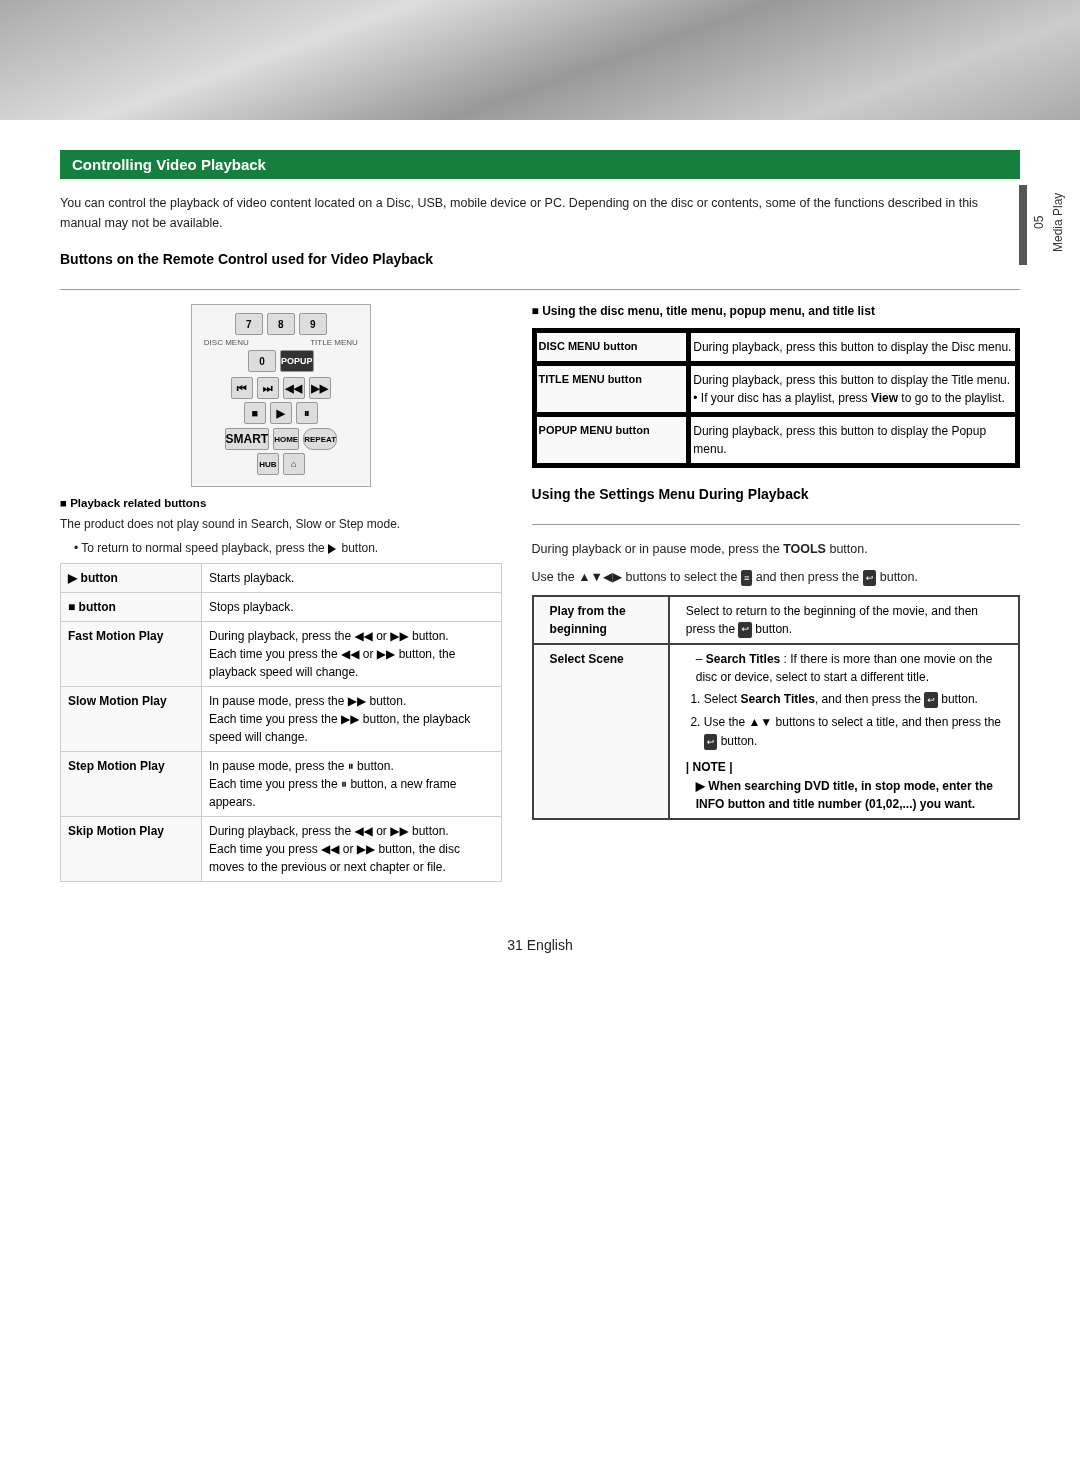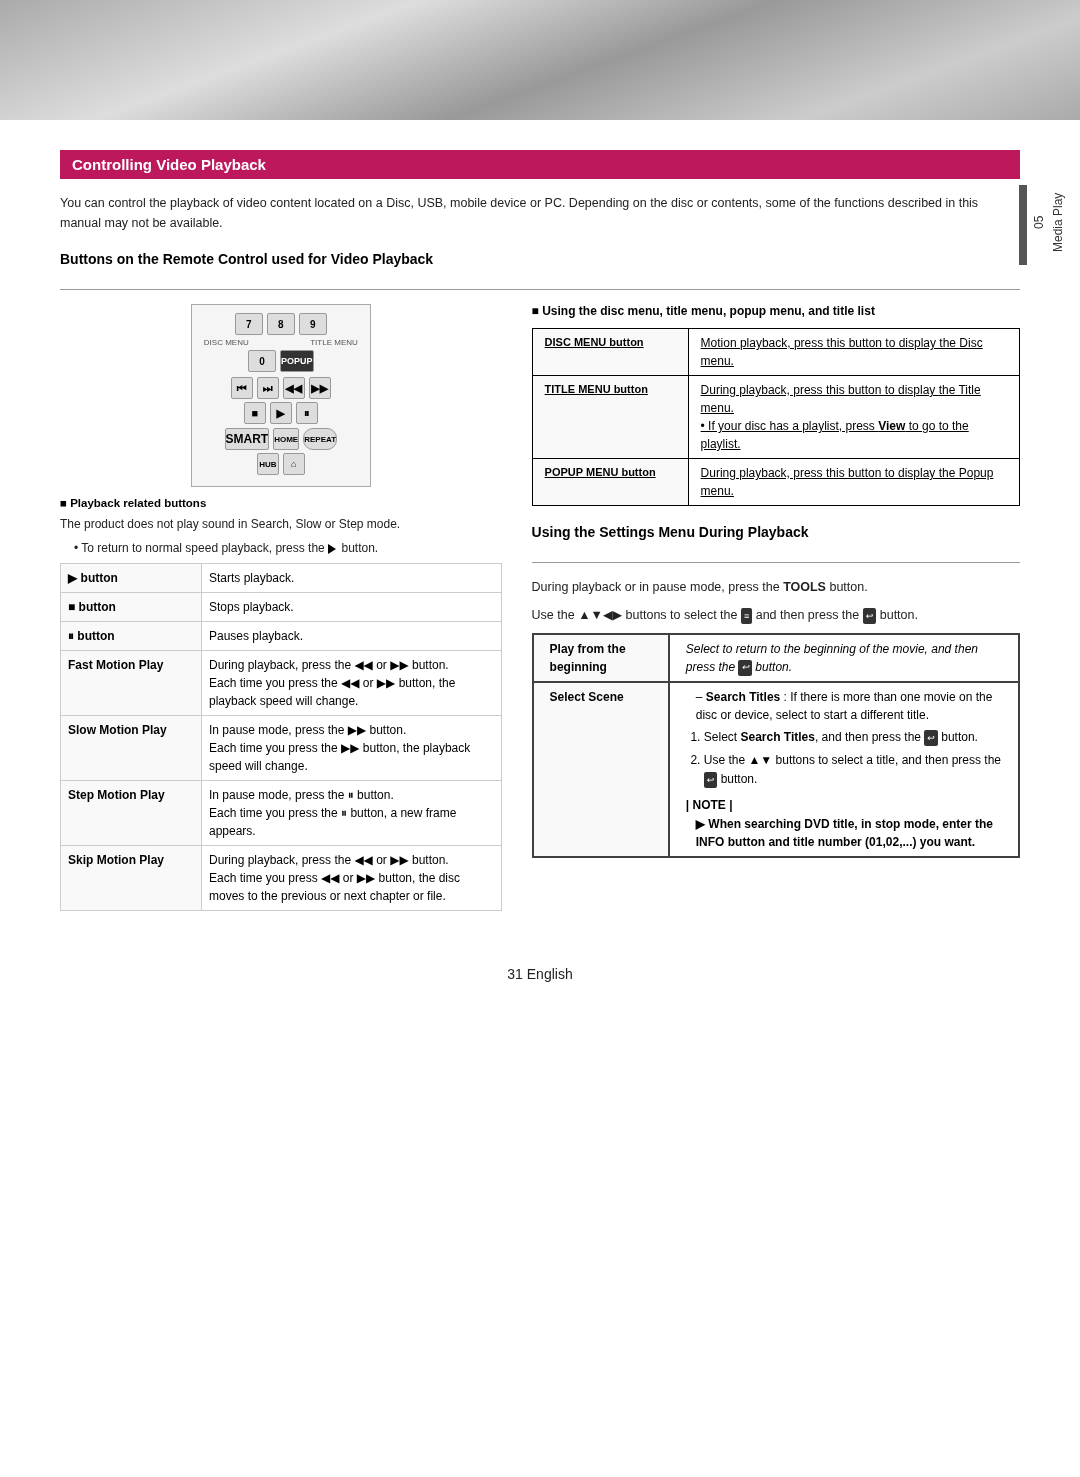--- a/index.html
+++ b/index.html
@@ -51,21 +51,21 @@
     }
     .side-label-bar {
       width: 8px;
       height: 80px;
       background: #555;
       margin-bottom: 5px;
     }
 
     
     .section-header {
-      background: #be185d;
+      background: #15803d;
       color: #fff;
       padding: 6px 12px;
       font-size: 15px;
       font-weight: bold;
       margin-bottom: 14px;
     }
 
     .intro-text {
       font-size: 12.5px;
       line-height: 1.6;
@@ -187,25 +187,24 @@
     }
 
     
     .disc-table {
       width: 100%;
       border-collapse: collapse;
       font-size: 12px;
       margin-top: 10px;
     }
     .disc-table td {
-      border: 1px solid #000000;
-      padding: 5px 12px;
+      border: 5px solid #000000;
+      padding: 5px 2px;
       vertical-align: top;
       line-height: 1.5;
-      text-decoration: underline;
     }
     .disc-table td:first-child {
       font-weight: bold;
       font-size: 11px;
       background: #f9f9f9;
       width: 32%;
     }
 
     
     .popup-label {
@@ -371,24 +370,20 @@
         <tbody id="playback-table-body">
         <tr>
               <td>▶ button</td>
               <td style="white-space: pre-line;">Starts playback.</td>
             </tr>
             <tr>
               <td>■ button</td>
               <td style="white-space: pre-line;">Stops playback.</td>
             </tr>
             <tr>
-              <td>⏸ button</td>
-              <td style="white-space: pre-line;">Pauses playback.</td>
-            </tr>
-            <tr>
               <td>Fast Motion Play</td>
               <td style="white-space: pre-line;">During playback, press the ◀◀ or ▶▶ button.
 Each time you press the ◀◀ or ▶▶ button, the playback speed will change.</td>
             </tr>
             <tr>
               <td>Slow Motion Play</td>
               <td style="white-space: pre-line;">In pause mode, press the ▶▶ button.
 Each time you press the ▶▶ button, the playback speed will change.</td>
             </tr>
             <tr>
@@ -408,21 +403,21 @@
     <div class="col-right">
 
       <div class="popup-label">
         <span>Using the disc menu, title menu, popup menu, and title list</span>
       </div>
 
       <table class="disc-table">
         <tbody id="disc-menu-table-body">
         <tr>
               <td>DISC MENU button</td>
-              <td style="white-space: pre-line;">Motion playback, press this button to display the Disc menu.</td>
+              <td style="white-space: pre-line;">During playback, press this button to display the Disc menu.</td>
             </tr>
             <tr>
               <td>TITLE MENU button</td>
               <td style="white-space: pre-line;"><div>During playback, press this button to display the Title menu.</div><div>• If your disc has a playlist, press <strong>View</strong> to go to the playlist.</div></td>
             </tr>
             <tr>
               <td>POPUP MENU button</td>
               <td style="white-space: pre-line;">During playback, press this button to display the Popup menu.</td>
             </tr>
           </tbody>
@@ -438,21 +433,21 @@
         </p>
         <p class="tools-text">
           Use the ▲▼◀▶ buttons to select the <span class="btn-icon">≡</span> and then press the <span class="btn-icon">↩</span> button.
         </p>
 
         <table class="settings-table">
           <tbody id="settings-table-body">
           <tr>
                 <td>Play from the beginning</td>
                 <td>
-                  <p style="font-size: 12px; line-height: 1.5; font-style: italic;">Select to return to the beginning of the movie, and then press the <span class="btn-icon" style="background:#333;color:#fff;font-size:9px;padding:1px 3px;border-radius:2px;vertical-align:middle;">↩</span> button.</p>
+                  <p style="font-size: 12px; line-height: 1.5;">Select to return to the beginning of the movie, and then press the <span class="btn-icon" style="background:#333;color:#fff;font-size:9px;padding:1px 3px;border-radius:2px;vertical-align:middle;">↩</span> button.</p>
                 </td>
               </tr>
               <tr>
                 <td>Select Scene</td>
                 <td style="font-size: 12px; line-height: 1.6;">
                   <p class="dash-note">– <strong>Search Titles</strong> : If there is more than one movie on the disc or device, select to start a different title.</p>
                   <ol class="ordered-list" style="padding-left: 18px; font-size: 12px; line-height: 1.6;">
                     <li>Select <strong>Search Titles</strong>, and then press the <span class="btn-icon" style="background:#333;color:#fff;font-size:9px;padding:1px 3px;border-radius:2px;vertical-align:middle;">↩</span> button.</li>
                     <li>Use the ▲▼ buttons to select a title, and then press the <span class="btn-icon" style="background:#333;color:#fff;font-size:9px;padding:1px 3px;border-radius:2px;vertical-align:middle;">↩</span> button.</li>
                   </ol>

